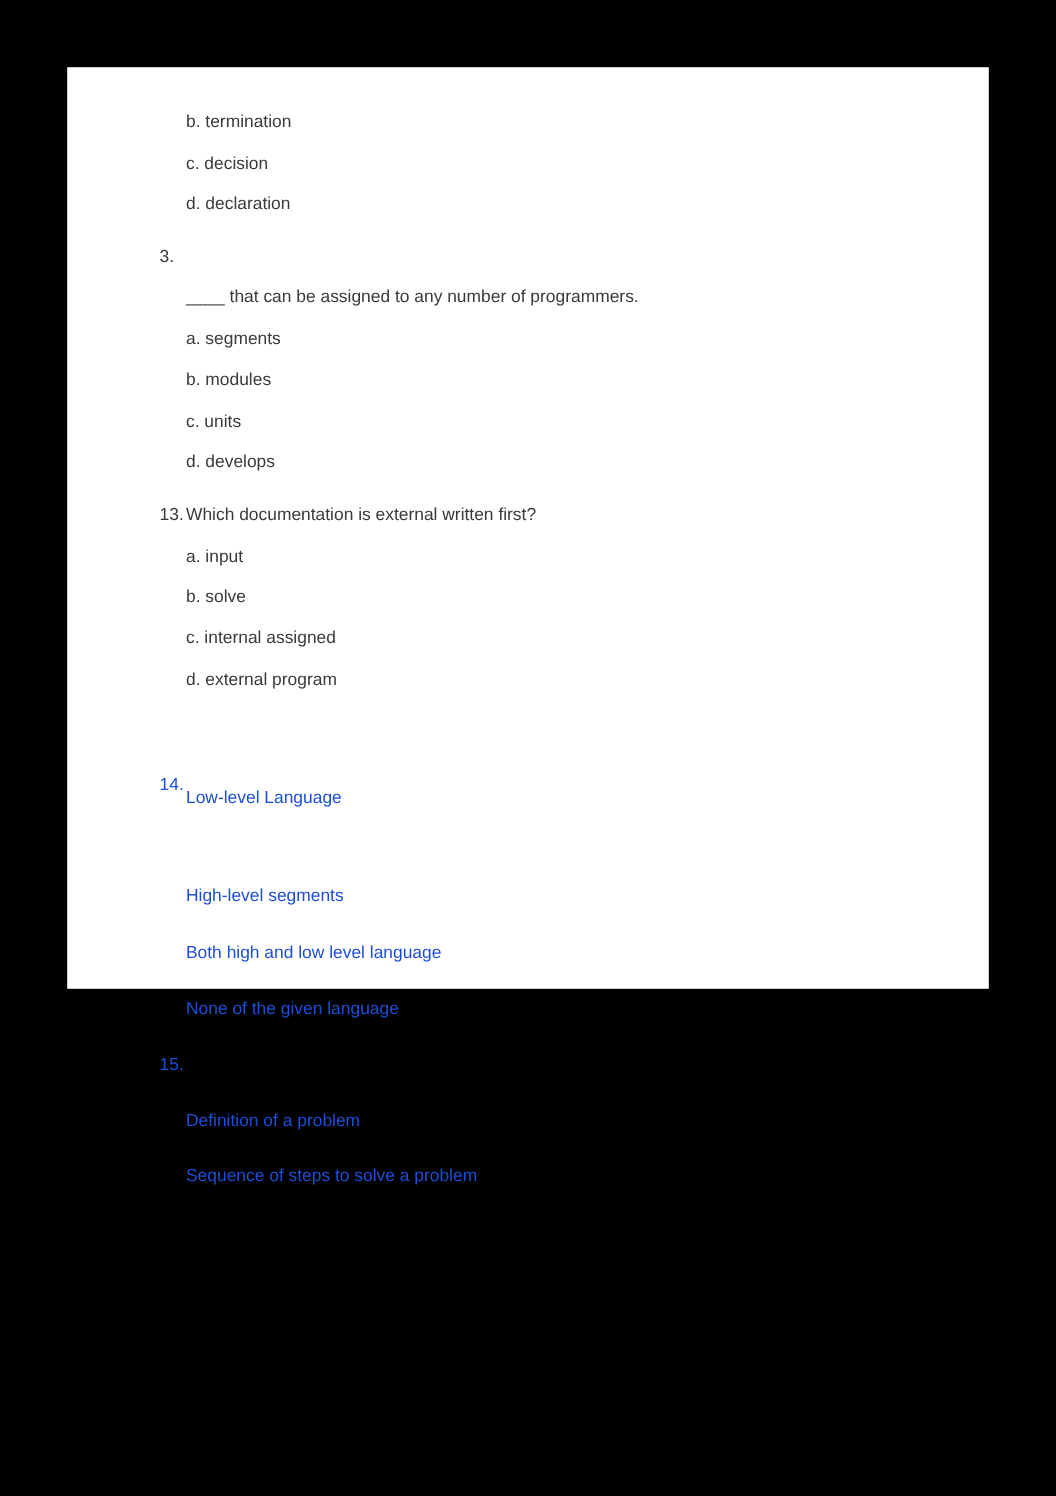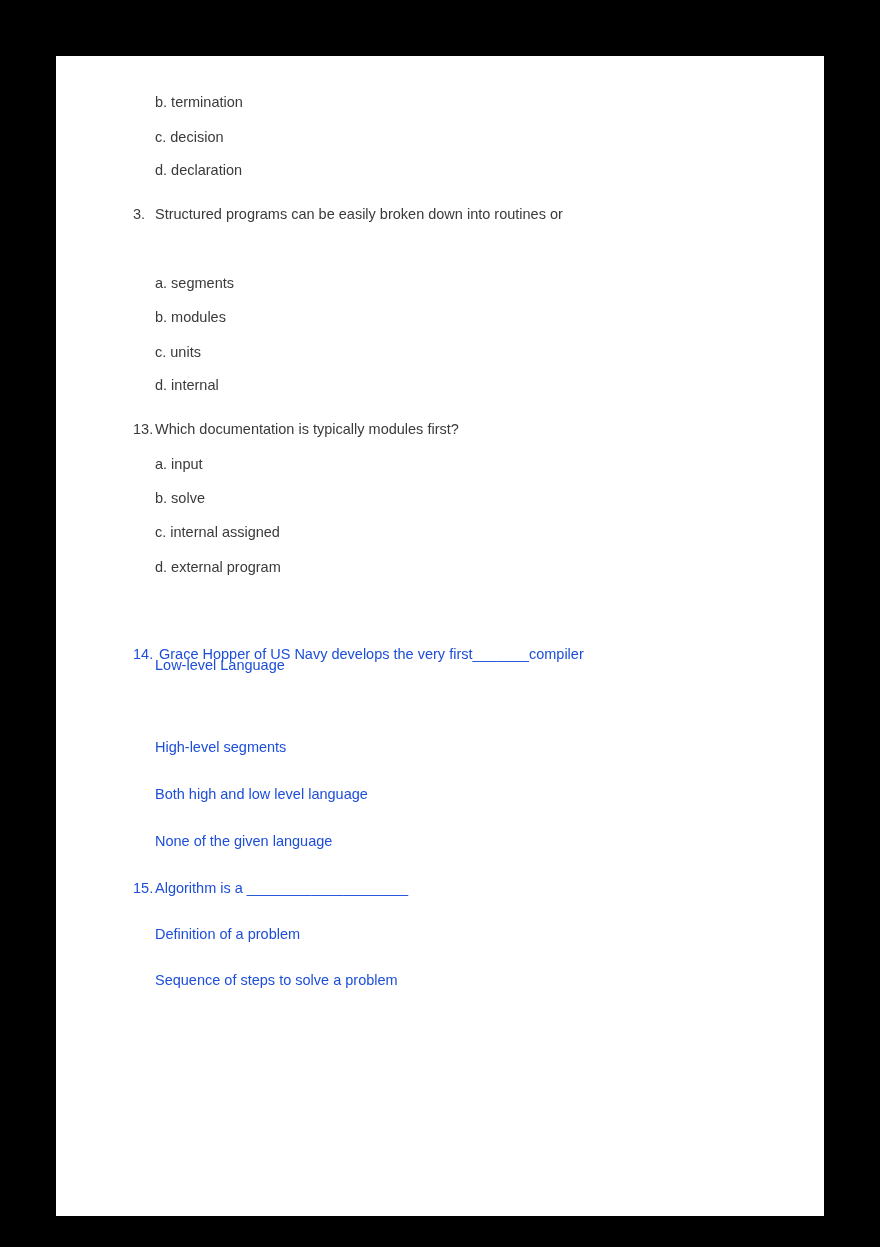--- a/index.html
+++ b/index.html
@@ -1,48 +1,46 @@
 <!DOCTYPE html>
 <html><head>
 <meta charset="utf-8">
 <style>
   html, body { margin:0; padding:0; }
   body { width:880px; height:1247px; background:#000; position:relative; overflow:hidden;
          font-family:"Liberation Sans", sans-serif; }
-  .page { position:absolute; left:56px; top:56px; width:768px; height:1160px; background:#fff; }
+  .page { position:absolute; left:56px; top:56px; width:768px; height:768px; background:#fff; }
   .line { position:absolute; font-size:14.5px; white-space:nowrap; line-height:18px; }
   .gray { color:#3a3a3a; }
   .black { color:#1d4ed8; }
 </style>
 </head>
 <body>
 
 <div class="page">
   <div class="line gray" style="left:99px;top:37px">b. termination</div>
   <div class="line gray" style="left:99px;top:72px">c. decision</div>
   <div class="line gray" style="left:99px;top:105px">d. declaration</div>
 
   <div class="line gray" style="left:77px;top:149px">3.</div>
-  <div class="line gray" style="left:99px;top:149px">Structured programs can be easily broken down into routines or</div>
+  <div class="line gray" style="left:99px;top:183px">____ that can be assigned to any number of programmers.</div>
   <div class="line gray" style="left:99px;top:218px">a. segments</div>
   <div class="line gray" style="left:99px;top:252px">b. modules</div>
   <div class="line gray" style="left:99px;top:287px">c. units</div>
-  <div class="line gray" style="left:99px;top:320px">d. internal</div>
+  <div class="line gray" style="left:99px;top:320px">d. develops</div>
 
   <div class="line gray" style="left:77px;top:364px">13.</div>
-  <div class="line gray" style="left:99px;top:364px">Which documentation is typically modules first?</div>
+  <div class="line gray" style="left:99px;top:364px">Which documentation is external written first?</div>
   <div class="line gray" style="left:99px;top:399px">a. input</div>
   <div class="line gray" style="left:99px;top:433px">b. solve</div>
   <div class="line gray" style="left:99px;top:467px">c. internal assigned</div>
   <div class="line gray" style="left:99px;top:502px">d. external program</div>
 
   <div class="line black" style="left:77px;top:589px">14.</div>
-  <div class="line black" style="left:103px;top:589px">Grace Hopper of US Navy develops the very first_______compiler</div>
   <div class="line black" style="left:99px;top:600px">Low-level Language</div>
   <div class="line black" style="left:99px;top:682px">High-level segments</div>
   <div class="line black" style="left:99px;top:729px">Both high and low level language</div>
   <div class="line black" style="left:99px;top:776px">None of the given language</div>
 
   <div class="line black" style="left:77px;top:823px">15.</div>
-  <div class="line black" style="left:99px;top:823px">Algorithm is a ____________________</div>
   <div class="line black" style="left:99px;top:869px">Definition of a problem</div>
   <div class="line black" style="left:99px;top:915px">Sequence of steps to solve a problem</div>
 </div>
 
 </body></html>

